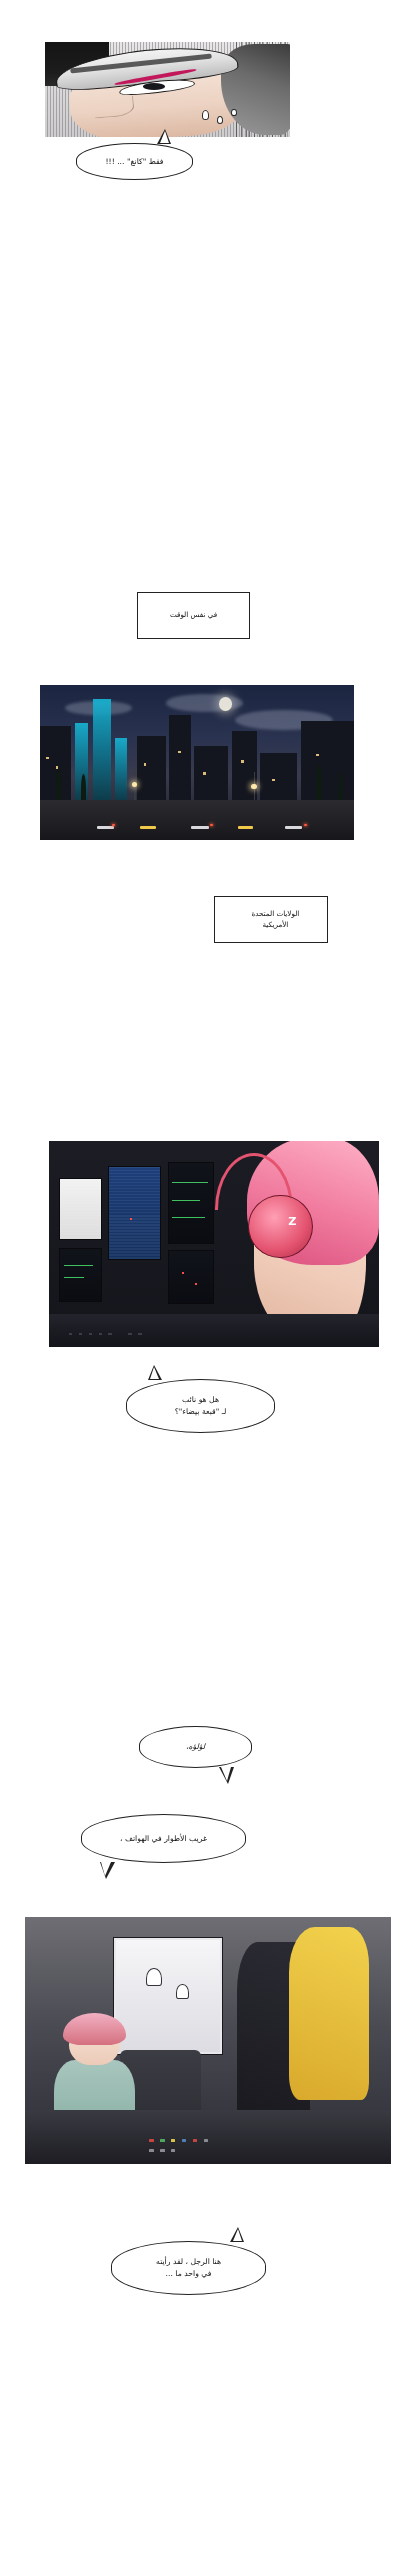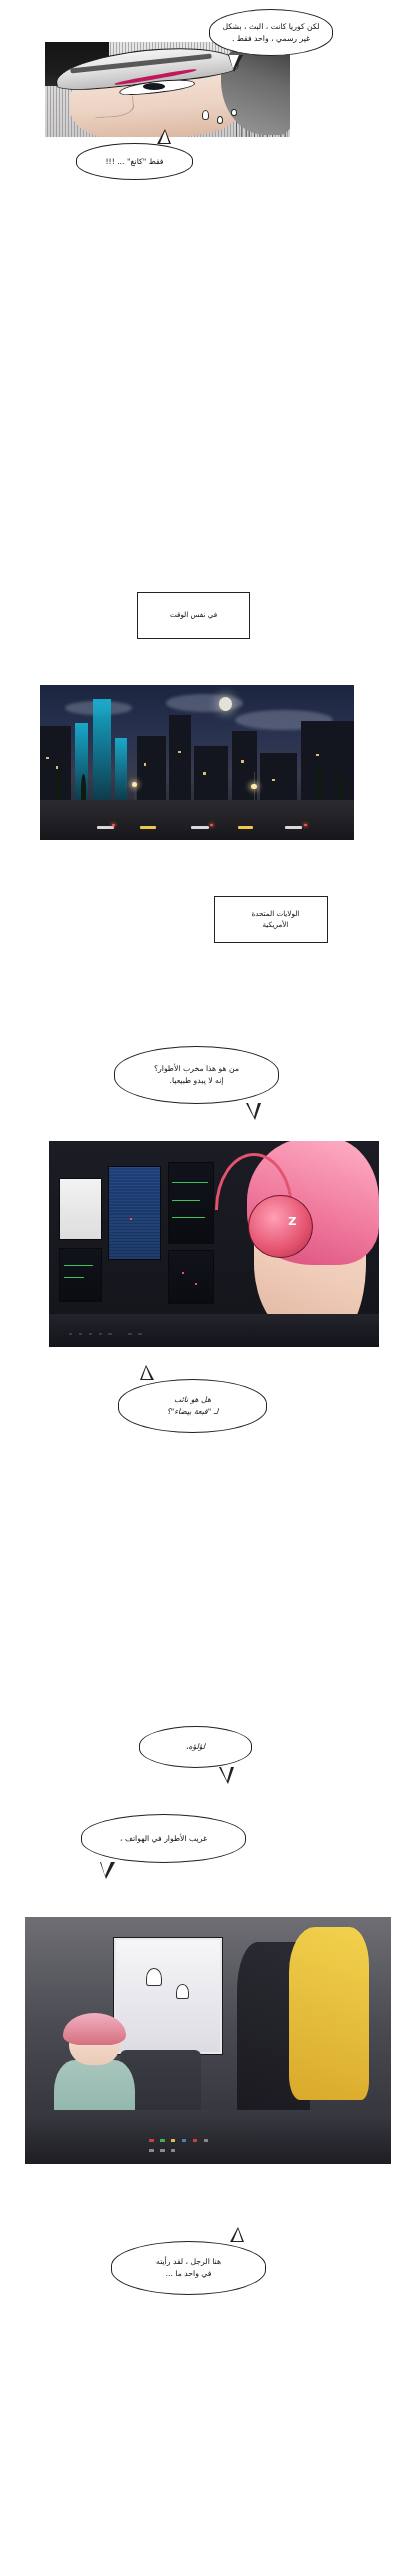--- a/index.html
+++ b/index.html
@@ -533,25 +533,20 @@
     position: absolute;
     width: 4.1px; height: 2.6px;
     border-radius: 0.5px;
   }
 </style>
 </head>
 <body>
 
 <div class="page">
 
-  <div class="bubble" id="b1" style="left:209px; top:9.3px; width:124px; height:47px;">
-    <span class="txt">لكن كوريا كانت ، البث ، بشكل
-غير رسمي ، واحد فقط .</span>
-    <span class="tail tail-dl"></span>
-  </div>
 
   <div class="panel" id="panel-face" style="left:45px; top:42px; width:245px; height:95px;">
     <div class="bg-hatch"></div>
     <div class="dark-left"></div>
     <div class="speedline"></div>
     <div class="face"></div>
     <div class="hair"></div>
     <div class="helmet"></div>
     <div class="helmet-stripe"></div>
     <div class="brow"></div>
@@ -619,25 +614,20 @@
     <div class="taillight" style="left:23%;"></div>
     <div class="taillight" style="left:54%;"></div>
     <div class="taillight" style="left:84%;"></div>
   </div>
 
   <div class="caption-box" id="c2" style="left:214px; top:896px; width:114px; height:47px;padding-left:16px;">
     <span class="txt">الولايات المتحدة
 الأمريكية</span>
   </div>
 
-  <div class="bubble" id="b3" style="left:114px; top:1046px; width:165px; height:58px;">
-    <span class="txt">من هو هذا مخرب الأطوار؟
-إنه لا يبدو طبيعيا.</span>
-    <span class="tail tail-dr"></span>
-  </div>
 
   <div class="panel" id="panel-control" style="left:49px; top:1141px; width:330px; height:206px;">
     <div class="wallbg"></div>
 
     <div class="screen scr-white" style="left:3%; top:18%; width:13%; height:30%;">
       <div class="scanlines"></div>
     </div>
     <div class="screen scr-dark" style="left:3%; top:52%; width:13%; height:26%;">
       <div class="greenline" style="left:10%; top:30%; width:70%;"></div>
       <div class="greenline" style="left:10%; top:55%; width:50%;"></div>
@@ -665,21 +655,21 @@
     <div class="desk"></div>
     <div class="key" style="left:6%;  bottom:6%;"></div>
     <div class="key" style="left:9%;  bottom:6%;"></div>
     <div class="key" style="left:12%; bottom:6%;"></div>
     <div class="key" style="left:15%; bottom:6%;"></div>
     <div class="key" style="left:18%; bottom:6%;"></div>
     <div class="key" style="left:24%; bottom:6%;"></div>
     <div class="key" style="left:27%; bottom:6%;"></div>
   </div>
 
-  <div class="bubble" id="b4" style="left:118px; top:1379px; width:149px; height:54px;font-style:italic;">
+  <div class="bubble" id="b4" style="left:126px; top:1379px; width:149px; height:54px;">
     <span class="txt">هل هو نائب
 لـ "قبعة بيضاء"؟</span>
     <span class="tail tail-ul"></span>
   </div>
 
   <div class="bubble" id="b5" style="left:139px; top:1726px; width:113px; height:42px;font-style:italic;">
     <span class="txt">لؤلؤه،</span>
     <span class="tail tail-dr"></span>
   </div>
 

